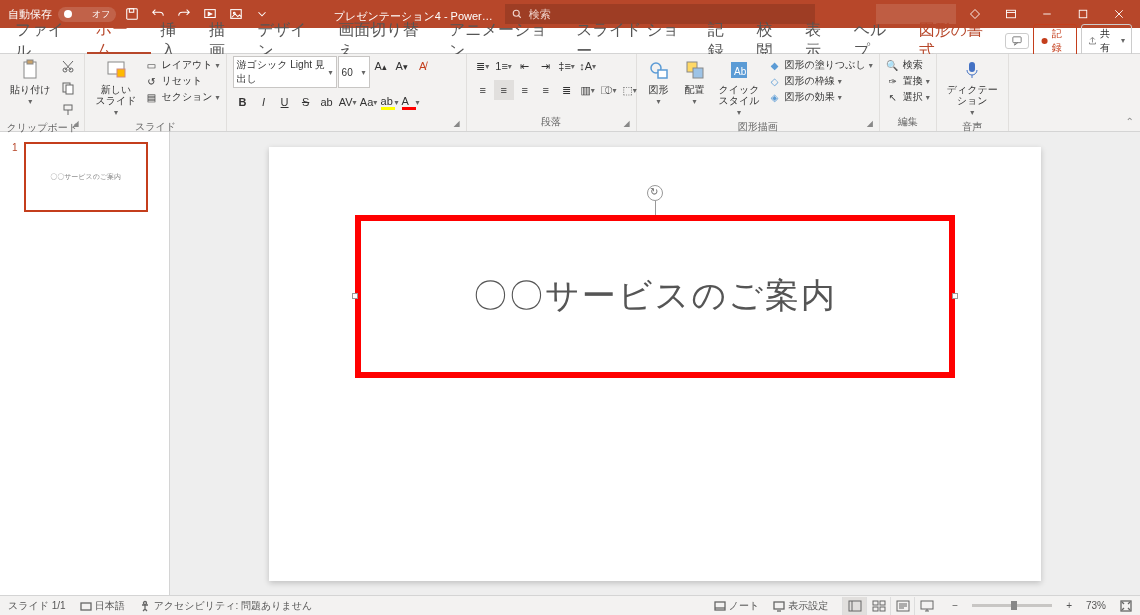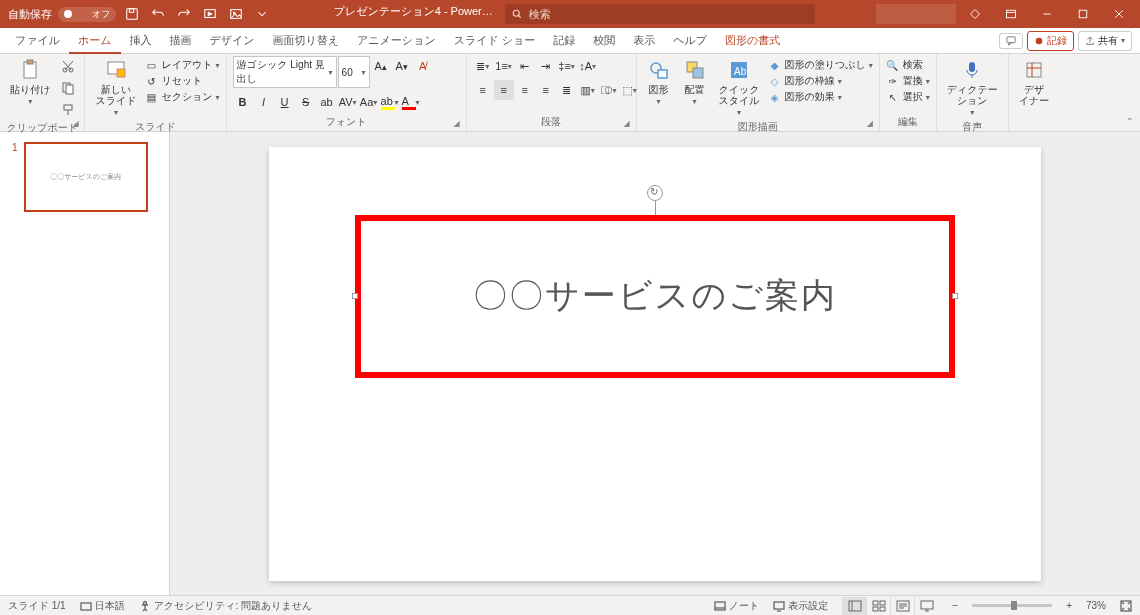--- a/index.html
+++ b/index.html
@@ -1,34 +1,34 @@
 <!DOCTYPE html>
 <html><head>
 <meta charset="utf-8">
 <style>
 * { margin: 0; padding: 0; box-sizing: border-box; font-family: "Yu Gothic UI", "Meiryo", sans-serif; }
 body { width: 1140px; height: 615px; background: #fff; overflow: hidden; font-size: 11px; color: #333; }
 
 .titlebar { height: 28px; background: #b7472a; display: flex; align-items: center; color: #fff; font-size: 11px; }
 .titlebar .left { display: flex; align-items: center; gap: 6px; padding-left: 8px; }
-.titlebar .center { flex: 1; display: flex; align-items: flex-start; justify-content: center; gap: 12px; }
+.titlebar .center { flex: 1; display: flex; align-items: flex-end; justify-content: center; gap: 12px; }
 .titlebar .right { display: flex; align-items: center; gap: 2px; padding-right: 4px; }
 .autosave-toggle { background: rgba(255,255,255,.15); border-radius: 10px; padding: 1px 6px; font-size: 9px; display: flex; align-items: center; gap: 20px; }
 .autosave-toggle .knob { width: 8px; height: 8px; border-radius: 50%; background: #fff; }
 .qat-btn { width: 20px; height: 20px; display: flex; align-items: center; justify-content: center; cursor: pointer; }
 .qat-btn svg { width: 14px; height: 14px; fill: none; stroke: #fff; stroke-width: 1.2; }
 .doc-title { font-size: 11px; white-space: nowrap; }
 .search-box { background: #9e3d24; width: 310px; height: 20px; display: flex; align-items: center; padding: 0 6px; gap: 6px; color: #f0d4cc; }
 .search-box svg { width: 12px; height: 12px; stroke: #f0d4cc; fill: none; stroke-width: 1.5; }
 .user-block { width: 80px; height: 20px; background: rgba(255,255,255,.12); }
 .win-btn { width: 34px; height: 28px; display: flex; align-items: center; justify-content: center; cursor: pointer; }
 .win-btn svg { width: 12px; height: 12px; stroke: #fff; fill: none; stroke-width: 1.2; }
 
 .tabs-row { height: 26px; background: #fff; border-bottom: 1px solid #d4d4d4; display: flex; align-items: stretch; padding-left: 6px; }
-.tab { padding: 12px 9px; display: flex; align-items: center; cursor: pointer; font-size: 11px; color: #555; }
+.tab { padding: 12px 9px; display: flex; align-items: center; cursor: pointer; font-size: 16px; color: #555; }
 .tab.active { color: #b7472a; border-bottom: 2px solid #b7472a; font-weight: 500; }
 .tab.context { color: #b7472a; }
 .tabs-row .spacer { flex: 1; }
 .tab-actions { display: flex; align-items: center; gap: 4px; padding-right: 8px; }
 .pill-btn { border: 1px solid #ccc; border-radius: 3px; padding: 2px 6px; font-size: 10px; display: flex; align-items: center; gap: 3px; cursor: pointer; }
 .pill-btn.red { color: #c43e1c; border-color: #c43e1c; }
 .pill-btn svg { width: 10px; height: 10px; }
 
 .ribbon { height: 78px; background: #f3f2f1; border-bottom: 1px solid #d4d4d4; display: flex; position: relative; }
 .group { border-right: 1px solid #e1dfdd; display: flex; flex-direction: column; padding: 2px 6px 0 6px; position: relative; }
@@ -309,21 +309,20 @@
         <span class="tiny-btn">
             <span style="display:inline-block"><span>ab</span><span class="color-strip" style="background:#ffff00"></span></span>
             <span class="dd">▾</span>
           </span>
         <span class="tiny-btn">
             <span style="display:inline-block"><span>A</span><span class="color-strip" style="background:#ff0000"></span></span>
             <span class="dd">▾</span>
           </span>
       </div>
     </div>
-    <div class="group-label">フォント</div>
     <span class="dialog-launcher">◢</span>
   </div>
 
   <div class="group" style="width:170px">
     <div class="group-body" style="flex-direction:column;gap:4px">
       <div class="btn-row">
         <span class="tiny-btn">≣<span class="dd">▾</span></span>
         <span class="tiny-btn">1≡<span class="dd">▾</span></span>
         <span class="tiny-btn">⇤</span>
         <span class="tiny-btn">⇥</span>
@@ -433,35 +432,20 @@
           </span>
           <span class="lbl" style="white-space:pre">ディクテー
 ション</span>
           <span class="dd">▾</span>
         </div>
       </div>
     <div class="group-label">音声</div>
   </div>
 
 
-  <div class="group" style="border-right:none">
-    <div class="group-body">
-        <div class="big-btn">
-          <span class="ico">
-            <svg width="20" height="20" viewBox="0 0 20 20" fill="none" stroke="#888">
-              <rect x="3" y="3" width="14" height="14"></rect>
-              <path d="M3 8h14M8 3v14" stroke="#c43e1c"></path>
-            </svg>
-          </span>
-          <span class="lbl" style="white-space:pre">デザ
-イナー</span>
-        </div>
-      </div>
-    <div class="group-label">&nbsp;</div>
-  </div>
   <span class="collapse-caret">⌃</span>
 </div>
 
 <div class="workspace">
   <div class="thumb-pane">
     <div class="thumb-wrap">
       <span class="thumb-num">1</span>
       <div class="thumb">
           <span>〇〇サービスのご案内</span>
         </div>

